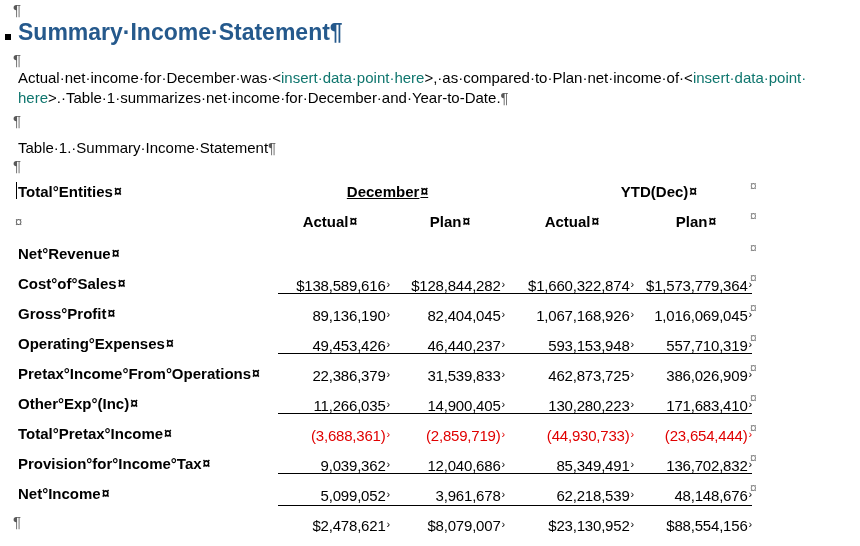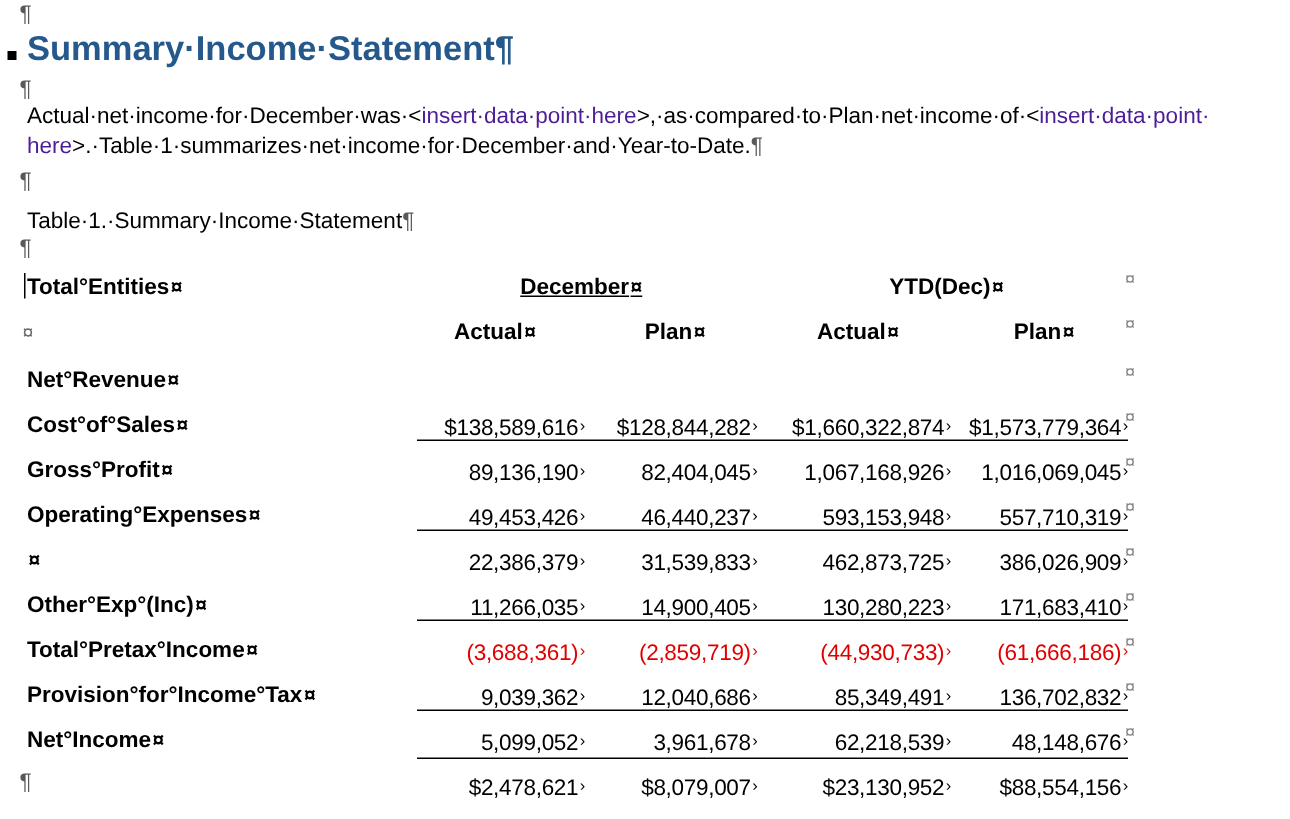--- a/index.html
+++ b/index.html
@@ -7,38 +7,38 @@
         font-family:"Liberation Sans",sans-serif;color:#000;}
   
   .pilc{position:absolute;font-size:15px;line-height:16px;color:#595959;}
   
   .bullet{position:absolute;left:5px;top:34px;width:6px;height:6px;background:#000;}
   .heading{position:absolute;left:18px;top:18px;font-size:23px;line-height:28px;
            font-weight:700;color:#25598c;white-space:nowrap;}
   .heading .hpilc{color:#25598c;}
   
   .para{position:absolute;left:18px;top:68px;font-size:15px;line-height:20px;white-space:nowrap;}
-  .para .red{color:#4c1d95;}
+  .para .red{color:#0f766e;}
   .para .mark{color:#595959;}
   
   .caption{position:absolute;left:18px;top:138px;font-size:15px;line-height:20px;white-space:nowrap;}
   .caption .cpilc{color:#595959;}
   
   .trow{position:absolute;left:0;width:860px;height:30px;}
   .cell{position:absolute;top:0;height:30px;display:flex;align-items:center;
         white-space:nowrap;font-size:15px;}
   .lab{left:18px;width:260px;font-weight:700;}
   .num{justify-content:flex-end;letter-spacing:-0.2px;margin-top:32px;}
   .c2{left:270px;width:120px;}
   .c3{left:395px;width:110px;}
   .c4{left:510px;width:124px;}
   .c5{left:640px;width:112px;}
   .hc{justify-content:center;font-weight:700;letter-spacing:0;}
   .g1{left:270px;width:235px;justify-content:center;font-weight:700;text-decoration:underline;}
-  .g2{left:510px;width:242px;justify-content:center;font-weight:700;}
+  .g2{left:538px;width:242px;justify-content:center;font-weight:700;}
   .cm{font-size:14px;margin-left:1px;}           
   .tm{font-size:11px;margin-left:1px;position:relative;top:-1px;} 
   .eor{position:absolute;left:750px;top:3px;font-size:12px;color:#808080;} 
   .lmark{position:absolute;left:15px;top:0;height:30px;display:flex;align-items:center;
          font-size:13px;color:#666;}
   .rule{position:absolute;left:278px;width:474px;height:1px;background:#000;}
   .cursor{position:absolute;left:16px;top:6px;width:1px;height:17px;background:#000;}
   .neg .num{color:#e00000;}
 </style>
 </head>
@@ -190,20 +190,21 @@
         </div>
         <div class="cell num c5">
           <span>386,026,909</span>
           <span class="tm">›</span>
         </div>
         <span class="eor">¤</span>
         <div class="rule" style="top: 25px;"></div>
       </div>
       <div class="trow" style="top: 358px;">
         <div class="cell lab">
+          <span>Pretax°Income°From°Operations</span>
           <span class="cm">¤</span>
         </div>
         <div class="cell num c2">
           <span>11,266,035</span>
           <span class="tm">›</span>
         </div>
         <div class="cell num c3">
           <span>14,900,405</span>
           <span class="tm">›</span>
         </div>
@@ -228,21 +229,21 @@
         </div>
         <div class="cell num c3">
           <span>(2,859,719)</span>
           <span class="tm">›</span>
         </div>
         <div class="cell num c4">
           <span>(44,930,733)</span>
           <span class="tm">›</span>
         </div>
         <div class="cell num c5">
-          <span>(61,666,186)</span>
+          <span>(23,654,444)</span>
           <span class="tm">›</span>
         </div>
         <span class="eor">¤</span>
         <div class="rule" style="top: 25px;"></div>
       </div>
       <div class="trow" style="top: 418px; padding-left: 15px;">
         <div class="cell lab">
           <span>Total°Pretax°Income</span>
           <span class="cm">¤</span>
         </div>

